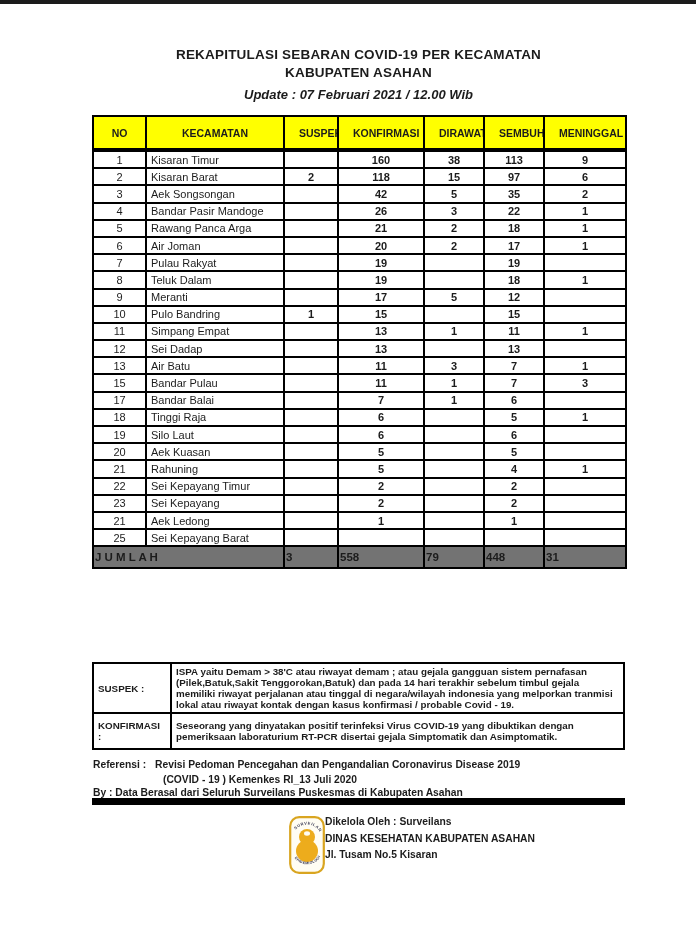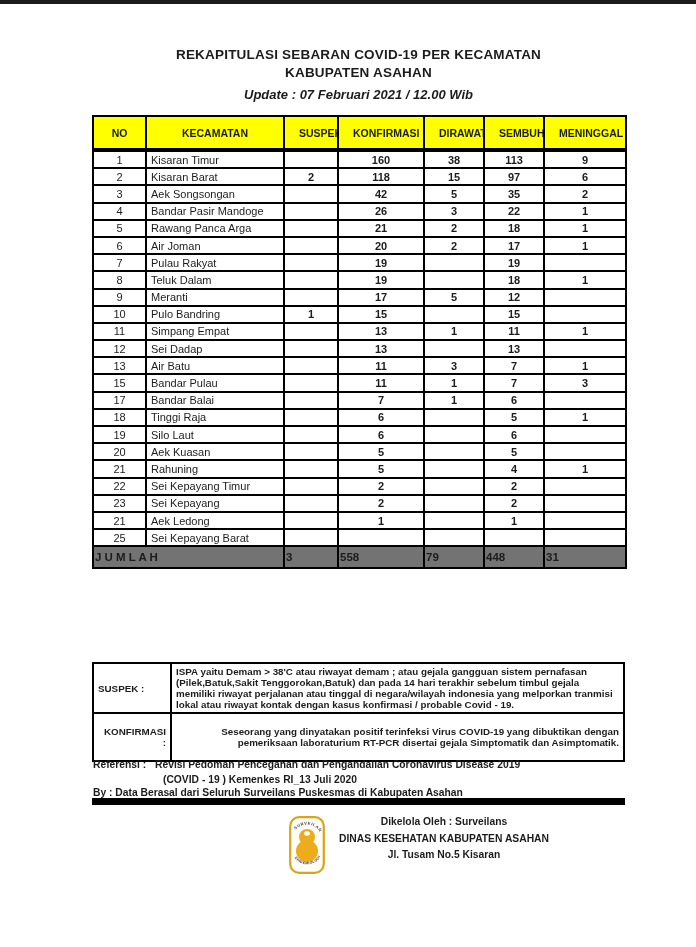--- a/index.html
+++ b/index.html
@@ -28,33 +28,33 @@
   .main-table tfoot td{
     background:#737373;font-weight:bold;font-size:11.5px;height:18px;text-align:left;
   }
 
   
   .notes-table{position:absolute;top:662px;left:92px;width:533px;table-layout:fixed;}
   .notes-table td{border:2px solid #000;font-size:9.8px;font-weight:bold;
     vertical-align:middle;padding:2px 4px;line-height:11px;margin-top:28px;}
   .notes-label{width:68px;overflow-wrap:anywhere;}
   .notes-row-suspek{height:50px;}
-  .notes-row-konfirmasi{height:48px;text-align:right;}
+  .notes-row-konfirmasi{height:36px;}
 
   .reference-block{position:absolute;top:757px;left:93px;width:533px;
     font-size:10.3px;font-weight:bold;line-height:15px;}
   .reference-row{display:flex;}
   .reference-label{width:62px;flex:none;}
   .reference-line2{margin-left:8px;}
   .by-line{position:absolute;top:787px;left:93px;font-size:10.3px;font-weight:bold;}
   .divider-bar{position:absolute;top:798px;left:92px;width:533px;height:7px;background:#000;}
 
   .footer-block{position:absolute;top:813px;left:289px;display:flex;align-items:flex-start;}
   .logo-badge{width:36px;height:58px;flex:none;margin-top:3px;}
-  .footer-text{margin-left:14px;font-size:10.3px;font-weight:bold;line-height:16.5px;padding-top:1px;text-align:center;}
+  .footer-text{font-size:10.3px;font-weight:bold;line-height:16.5px;padding-top:1px;}
 </style>
 </head>
 <body>
 
 <div class="sheet">
 
   <div class="top-edge-bar"></div>
 
   <div class="title-block">
     <div class="title-line">REKAPITULASI SEBARAN COVID-19 PER KECAMATAN</div>

